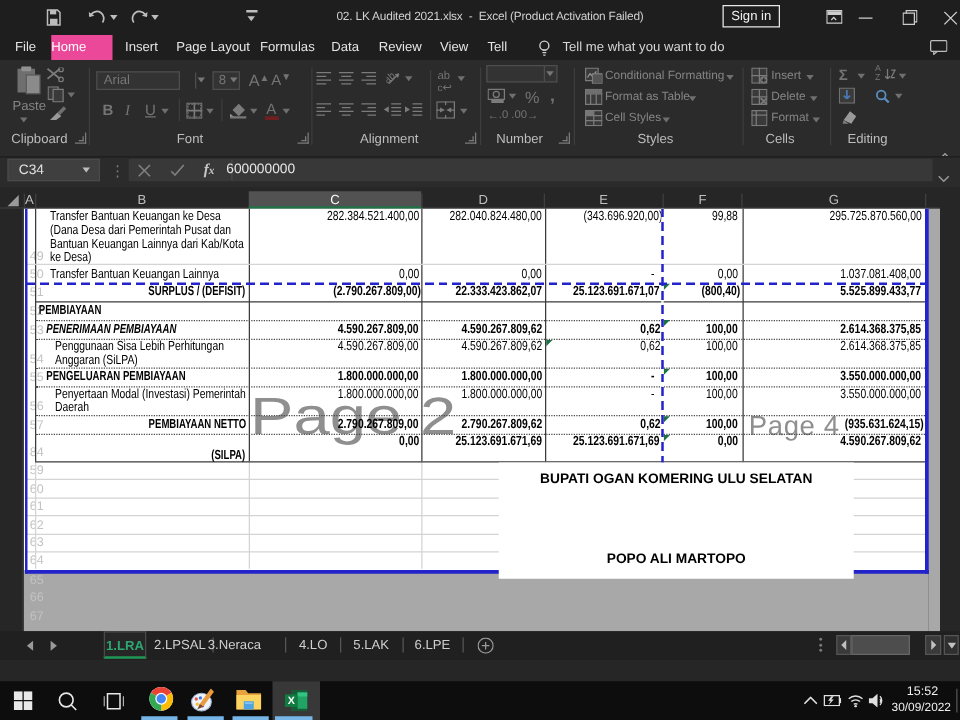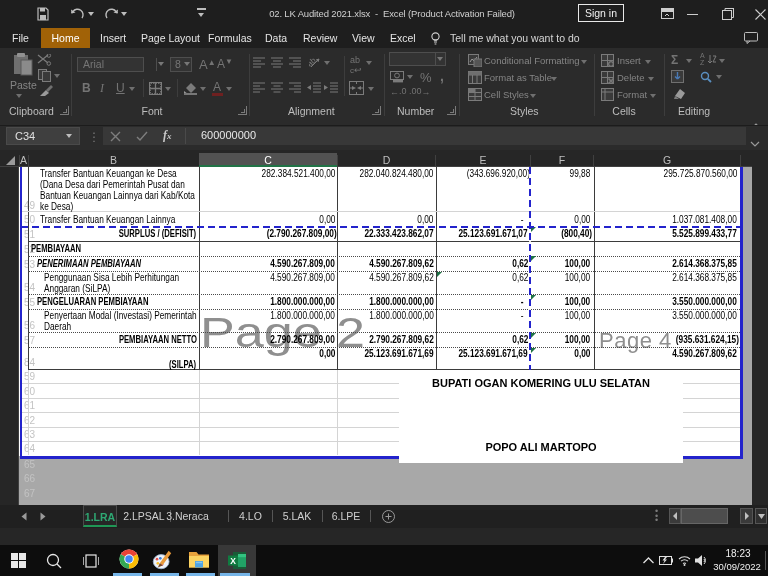--- a/index.html
+++ b/index.html
@@ -9,21 +9,21 @@
 .abs { position:absolute; }
 
 
 #titlebar { left:0; top:0; width:768px; height:28px; background:#1e1e1e; }
 #title { left:208px; top:8px; width:368px; text-align:center; color:#d0d0d0; font-size:9.5px; letter-spacing:-0.15px; }
 #signin { left:578px; top:4px; width:46px; height:18px; border:1px solid #e8e8e8; color:#f0f0f0; font-size:10.5px; text-align:center; line-height:16px; }
 
 
 #menurow { left:0; top:28px; width:768px; height:20px; background:#1e1e1e; }
 .mtab { position:absolute; top:0; height:20px; line-height:20px; color:#e4e4e4; font-size:10.5px; }
-#hometab { left:41px; width:49px; background:#a16207; color:#ffffff; text-align:center; }
+#hometab { left:41px; width:49px; background:#ec4899; color:#ffffff; }
 
 
 #ribbon { left:0; top:48px; width:768px; height:77px; background:#2b2b2b; }
 .gsep { position:absolute; top:6px; width:1px; height:62px; background:#3d3d3d; }
 .glabel { position:absolute; top:57px; font-size:10.5px; color:#bdbdbd; text-align:center; }
 .launch { position:absolute; top:58px; width:9px; height:9px; border-right:1px solid #7b7b7b; border-bottom:1px solid #7b7b7b; }
 .launch:after { content:""; position:absolute; right:1px; bottom:1px; width:3px; height:3px; border-right:1px solid #7b7b7b; border-bottom:1px solid #7b7b7b; }
 .ric { color:#747474; font-size:11px; }
 .rtxt { color:#858585; font-size:9.5px; }
 .combo { background:#333333; border:1px solid #4e4e4e; color:#767676; font-size:10.5px; }
@@ -109,21 +109,21 @@
   </div>
   <div id="menurow" class="abs">
     <div class="mtab" style="left:12px">File</div>
     <div class="mtab" id="hometab">Home</div>
     <div class="mtab" style="left:100px">Insert</div>
     <div class="mtab" style="left:141px">Page Layout</div>
     <div class="mtab" style="left:208px">Formulas</div>
     <div class="mtab" style="left:265px">Data</div>
     <div class="mtab" style="left:303px">Review</div>
     <div class="mtab" style="left:352px">View</div>
-    <div class="mtab" style="left:390px">Excel</div>
+    <div class="mtab" style="left:390px">Tell</div>
     <svg class="abs" style="left:430px;top:4px" width="11" height="13" viewBox="0 0 11 13">
       <circle cx="5.5" cy="4.5" r="3.6" fill="none" stroke="#d0d0d0" stroke-width="1.1"></circle>
       <path d="M4 8 h3 M4 10 h3 M4.6 12 h1.8" stroke="#d0d0d0" stroke-width="1"></path>
     </svg>
     <div class="mtab" style="left:450px;color:#d6d6d6">Tell me what you want to do</div>
     <svg class="abs" style="left:744px;top:4px" width="14" height="12" viewBox="0 0 14 12">
       <rect x="0.5" y="0.5" width="13" height="8.5" rx="1" fill="none" stroke="#bdbdbd"></rect>
       <path d="M3 9 v2.5 L6 9" fill="none" stroke="#bdbdbd"></path>
     </svg>
   </div>
@@ -329,21 +329,21 @@
     <div class="abs" style="left:88px;top:4px;color:#7b7b7b;font-size:12px">⋮</div>
     <div class="abs" style="left:103px;top:1px;width:643px;height:18px;background:#383838"></div>
     <svg class="abs" style="left:110px;top:5px" width="11" height="11" viewBox="0 0 11 11">
         <path d="M1 1 L10 10 M10 1 L1 10" stroke="#7e7e7e" stroke-width="1.4"></path>
       </svg>
     <svg class="abs" style="left:136px;top:5px" width="12" height="11" viewBox="0 0 12 11">
         <path d="M1 6 L4 9 L11 1" stroke="#7e7e7e" stroke-width="1.4" fill="none"></path>
       </svg>
     <div class="abs" style="left:163px;top:2px;color:#c8c8c8;font-size:12px;font-style:italic;font-family:'Liberation Serif',serif;font-weight:bold">f<span style="font-size:9px">x</span></div>
     <div class="abs" style="left:185px;top:2px;width:1px;height:16px;background:#4a4a4a"></div>
-    <div class="abs" style="left:201px;top:3px;color:#e8e8e8;font-size:11px">600000000</div>
+    <div class="abs" style="left:181px;top:3px;color:#e8e8e8;font-size:11px">600000000</div>
     <div class="abs" style="left:750px;top:7px;width:10px;height:6px">
       <svg width="10" height="6" viewBox="0 0 10 6">
           <path d="M1 1 L5 5 L9 1" fill="none" stroke="#9a9a9a" stroke-width="1.2"></path>
         </svg>
     </div>
   </div>
   <div id="sheet" class="abs">
 
     <div id="colhdr">
       <svg class="abs" style="left:5px;top:4px" width="11" height="10" viewBox="0 0 11 10">
@@ -600,17 +600,17 @@
       <path d="M7 1 l-2.5 3.5 h2 l-1.5 3.5 l4 -4.5 h-2 l2 -2.5 z" fill="#e0e0e0"></path>
     </svg>
     <svg class="abs" style="left:678px;top:10px" width="13" height="11" viewBox="0 0 13 11">
       <path d="M1 4 A8 8 0 0 1 12 4 M3 6.2 A5.5 5.5 0 0 1 10 6.2 M5 8.4 A3 3 0 0 1 8 8.4" fill="none" stroke="#e0e0e0" stroke-width="1.1"></path>
       <circle cx="6.5" cy="10" r="1" fill="#e0e0e0"></circle>
     </svg>
     <svg class="abs" style="left:695px;top:10px" width="13" height="11" viewBox="0 0 13 11">
       <path d="M0 3.5 h3 L7 0 v11 L3 7.5 h-3 z" fill="#e0e0e0"></path>
       <path d="M9 2 A5 5 0 0 1 9 9 M9 4 A2.5 2.5 0 0 1 9 7" fill="none" stroke="#e0e0e0"></path>
     </svg>
-    <div class="abs" style="left:714px;top:3px;width:48px;text-align:center;color:#f0f0f0;font-size:10px">18:23</div>
+    <div class="abs" style="left:714px;top:3px;width:48px;text-align:center;color:#f0f0f0;font-size:10px">15:52</div>
     <div class="abs" style="left:711px;top:16px;width:52px;text-align:center;color:#f0f0f0;font-size:9.5px">30/09/2022</div>
     <div class="abs" style="left:765px;top:6px;width:1px;height:19px;background:#555"></div>
   </div>
 </div>
 
 </body></html>

